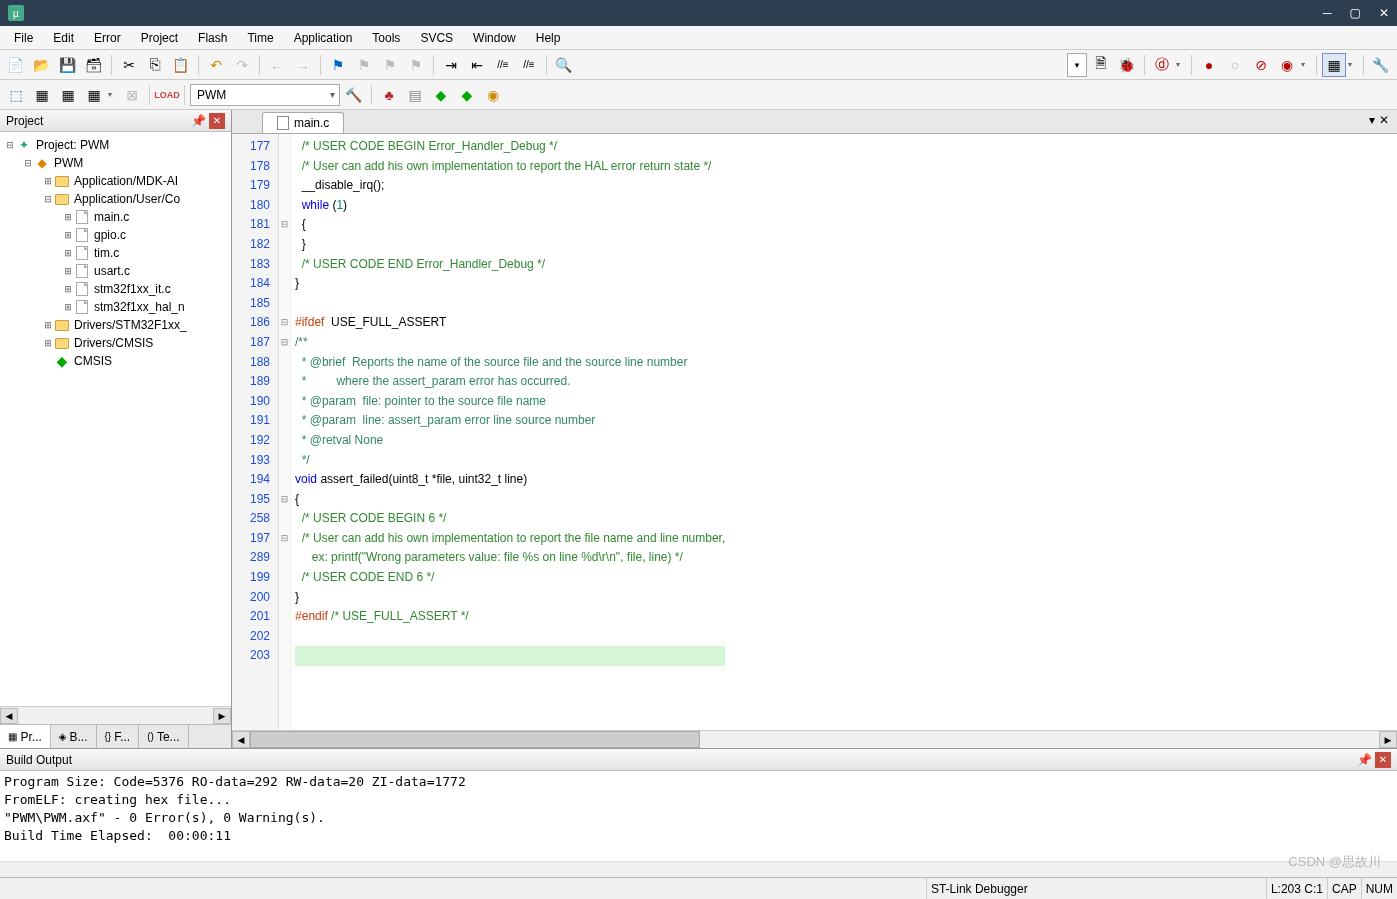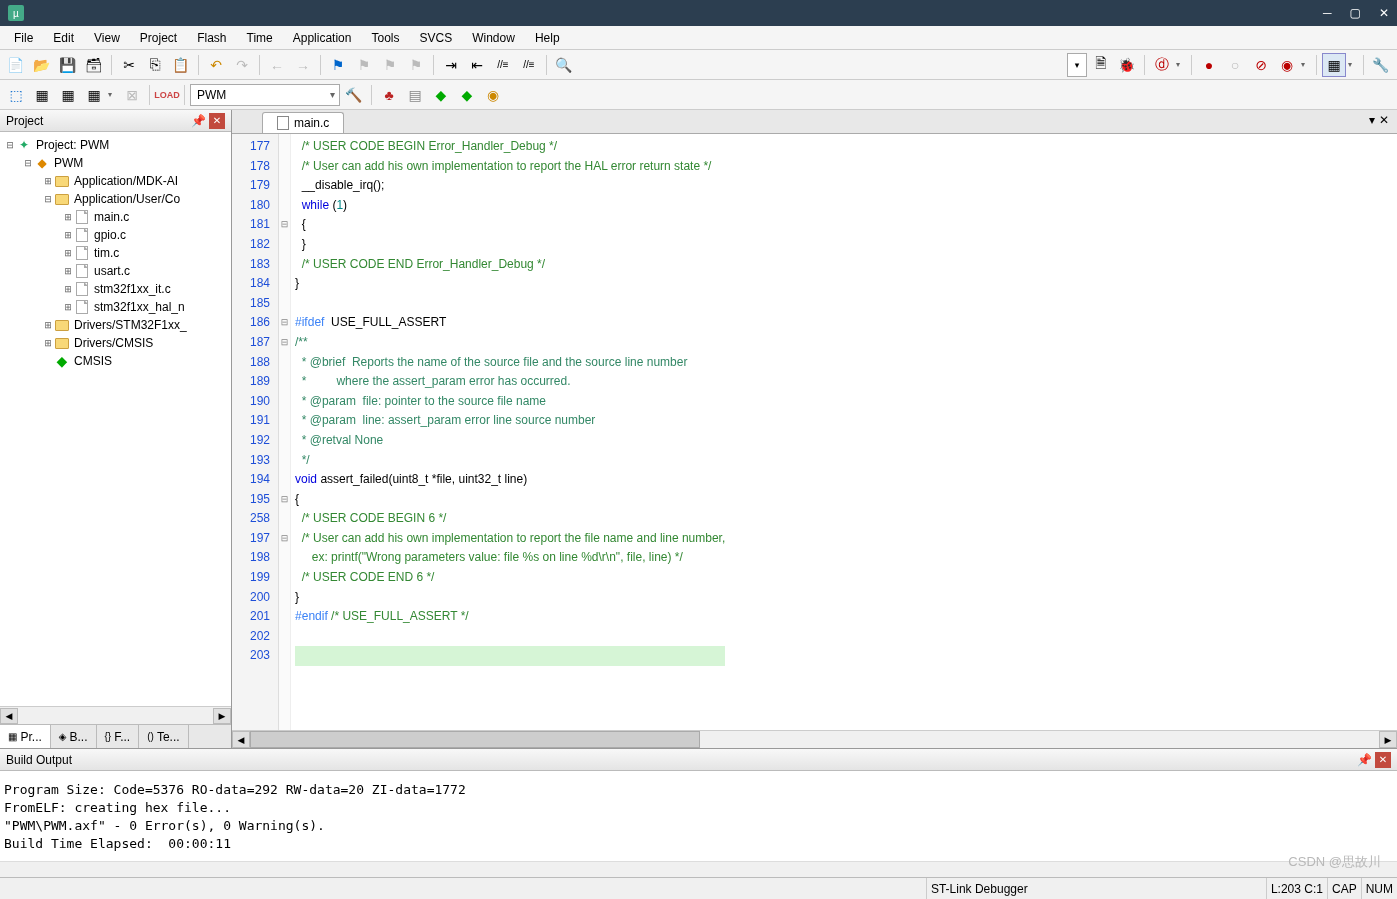--- a/index.html
+++ b/index.html
@@ -62,32 +62,32 @@
 
 .code-view { flex:1; display:flex; overflow:auto; font-family:Consolas,monospace; font-size:14px; line-height:19.6px; background:#fff; }
 .gutter { background:#f4f4f4; color:#1d4ed8; text-align:right; padding:3px 8px 3px 18px; border-right:1px solid #ddd; user-select:none; }
 .fold-col { width:12px; background:#fafafa; border-right:1px solid #eee; padding-top:3px; }
 .fold-col div { height:19.6px; font-size:9px; color:#888; text-align:center; }
 .code { padding:3px 0 3px 4px; white-space:pre; }
 .code .line { height:19.6px; }
 .code .hl { background:#d6f5d6; display:block; }
 .c-comment { color:#338833; }
 .c-keyword { color:#0000dd; }
-.c-pre { color:#3b82f6; }
+.c-pre { color:#c2410c; }
 .c-num { color:#008888; }
 .c-doc { color:#338866; }
 
 .ed-scroll { height:18px; background:#f0f0f0; border-top:1px solid #ccc; display:flex; }
 .ed-scroll .sbtn { width:18px; background:#e0e0e0; border:1px solid #bbb; display:flex; align-items:center; justify-content:center; font-size:9px; }
 .ed-scroll .thumb { width:450px; background:#cdcdcd; border:1px solid #aaa; }
 .ed-scroll .track { flex:1; }
 
 
 .build-panel { border-top:1px solid #999; display:flex; flex-direction:column; background:#fff; }
-.build-body { padding:10px 4px; font-family:Consolas,monospace; font-size:13px; line-height:18px; white-space:pre; height:90px; overflow:auto; }
+.build-body { padding:2px 4px; font-family:Consolas,monospace; font-size:13px; line-height:18px; white-space:pre; height:90px; overflow:auto; }
 .build-scroll { height:16px; background:#f0f0f0; border-top:1px solid #ddd; }
 
 
 .statusbar { height:22px; background:#f0f0f0; border-top:1px solid #bbb; display:flex; align-items:center; font-size:12px; }
 .statusbar .cell { padding:0 4px; border-left:1px solid #ccc; height:100%; display:flex; align-items:center; }
 .statusbar .spacer { flex:1; }
 
 .watermark { position:absolute; right:16px; bottom:28px; color:#b8b8b8; font-size:13px; pointer-events:none; }
 </style>
 </head>
@@ -99,21 +99,21 @@
   <div class="winbtns">
     <span>─</span>
     <span>▢</span>
     <span>✕</span>
   </div>
 </div>
 
 <div class="menubar" id="menubar">
     <span>File</span>
     <span>Edit</span>
-    <span>View</span>
+    <span>Error</span>
     <span>Project</span>
     <span>Flash</span>
     <span>Time</span>
     <span>Application</span>
     <span>Tools</span>
     <span>SVCS</span>
     <span>Window</span>
     <span>Help</span>
   </div>
 
@@ -345,21 +345,21 @@
           <div>188</div>
           <div>189</div>
           <div>190</div>
           <div>191</div>
           <div>192</div>
           <div>193</div>
           <div>194</div>
           <div>195</div>
           <div>258</div>
           <div>197</div>
-          <div>198</div>
+          <div>289</div>
           <div>199</div>
           <div>200</div>
           <div>201</div>
           <div>202</div>
           <div>203</div>
         </div>
       <div class="fold-col" id="foldcol">
           <div></div>
           <div></div>
           <div></div>

